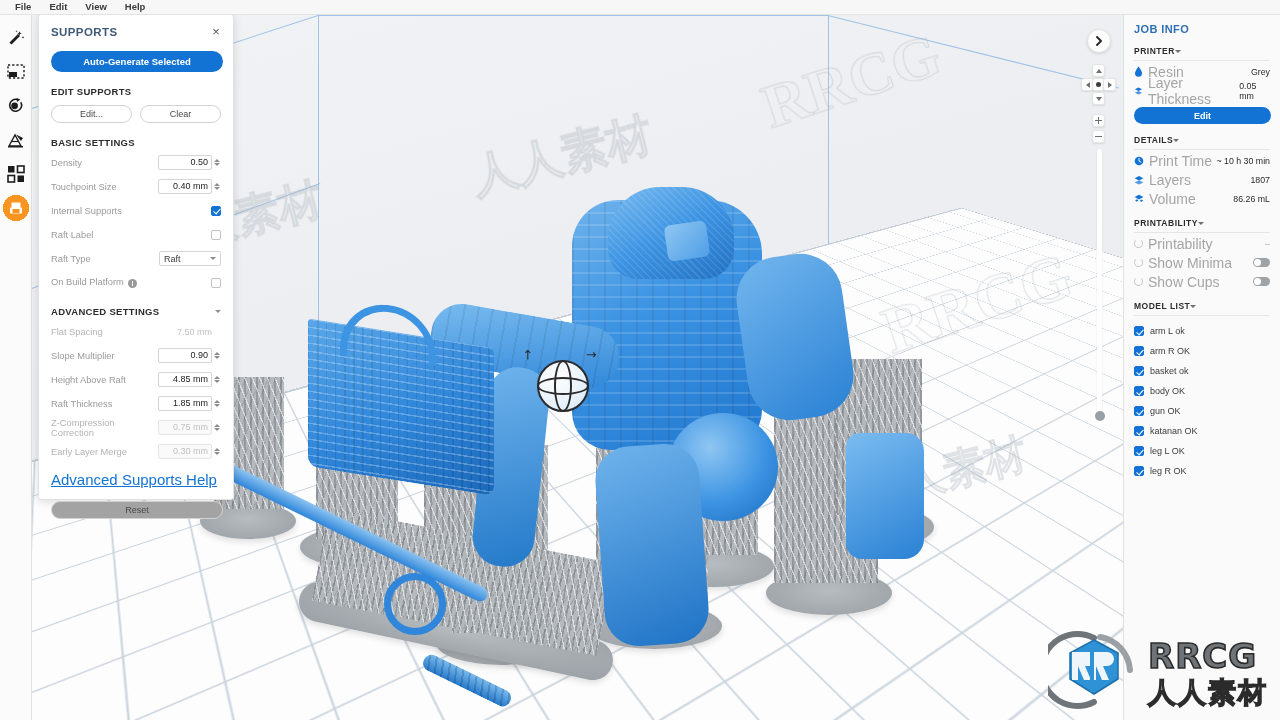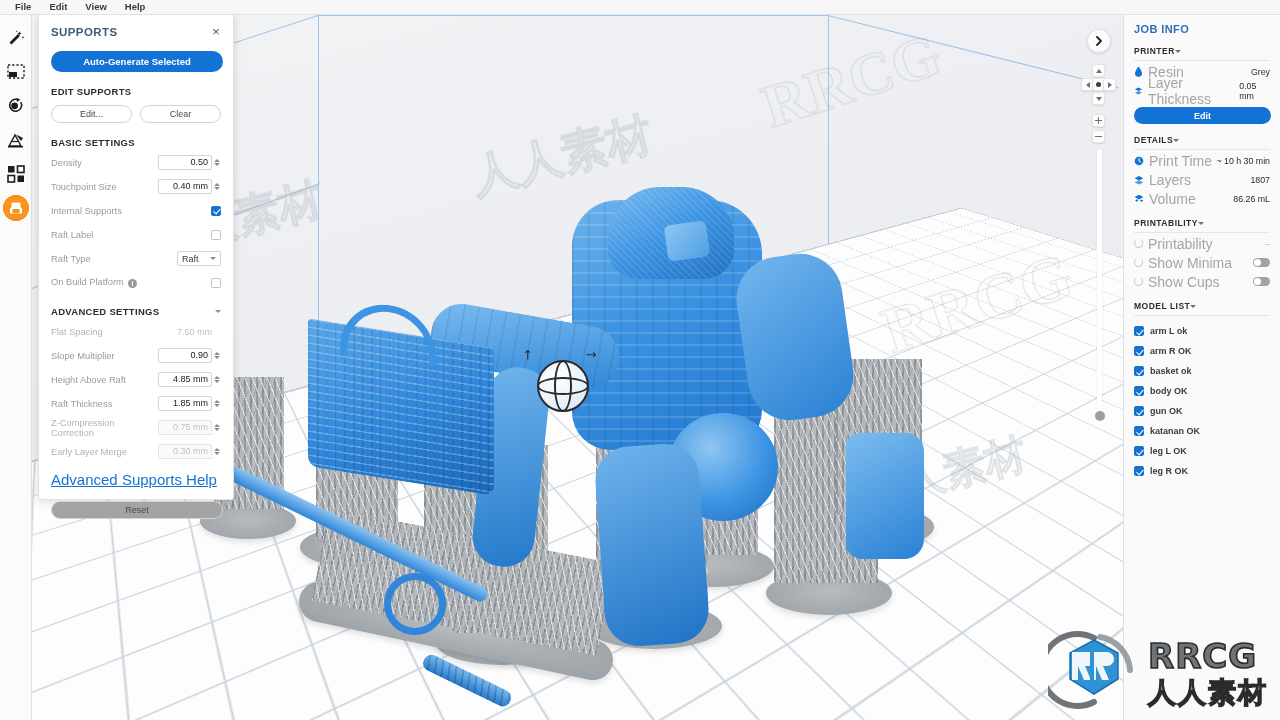--- a/index.html
+++ b/index.html
@@ -139,21 +139,21 @@
   .numwrap { display:flex; align-items:center; }
   .cbox {
     width:10px;height:10px;border:1px solid #c3c3c3;border-radius:2px;background:#fff;
   }
   .cbox.on { background:#1273d4; border-color:#1273d4; position:relative; }
   .cbox.on::after {
     content:""; position:absolute; left:2.5px; top:.5px; width:3px; height:6px;
     border:solid #fff; border-width:0 1.5px 1.5px 0; transform:rotate(42deg);
   }
   .sel {
-    width:44px; height:15px; border:1px solid #d5d5d5; border-radius:2px; background:#fff;
+    width:62px; height:15px; border:1px solid #d5d5d5; border-radius:2px; background:#fff;
     font-size:9px; color:#3a3a3a; display:flex; align-items:center;
     justify-content:space-between; padding:0 4px;
   }
   .caret { width:0;height:0;border-left:3px solid transparent;border-right:3px solid transparent;border-top:3.5px solid #8d8d8d; }
   .info-i {
     display:inline-block; width:9px;height:9px;border-radius:50%;background:#9a9a9a;
     color:#fff; font-size:7px; text-align:center; line-height:9px; font-weight:bold;
     margin-left:4px; vertical-align:middle;
   }
   .link {
@@ -245,21 +245,21 @@
     font-size:9px; font-weight:600; cursor:pointer; font-family:"Liberation Sans",sans-serif;
   }
   .toggle {
     width:17px; height:9px; border-radius:5px; background:#9ea3a8; position:relative; cursor:pointer;
   }
   .toggle::after {
     content:""; position:absolute; left:1px; top:1px; width:7px; height:7px;
     border-radius:50%; background:#fff;
   }
   .mrow { display:flex; align-items:center; gap:6px; height:20px; }
-  .mrow .mlabel { font-size:9px; color:#3b3b3b;font-weight:bold; }
+  .mrow .mlabel { font-size:9px; color:#3b3b3b; }
   .spinner-ic {
     width:9px;height:9px;border:1.3px solid #c9c9c9;border-top-color:transparent;
     border-radius:50%;
   }
 
   
   .wm {
     position:absolute; color:rgba(255,255,255,0); font-weight:bold;
     pointer-events:none; user-select:none;
     -webkit-text-stroke:1px rgba(150,160,172,.30);

